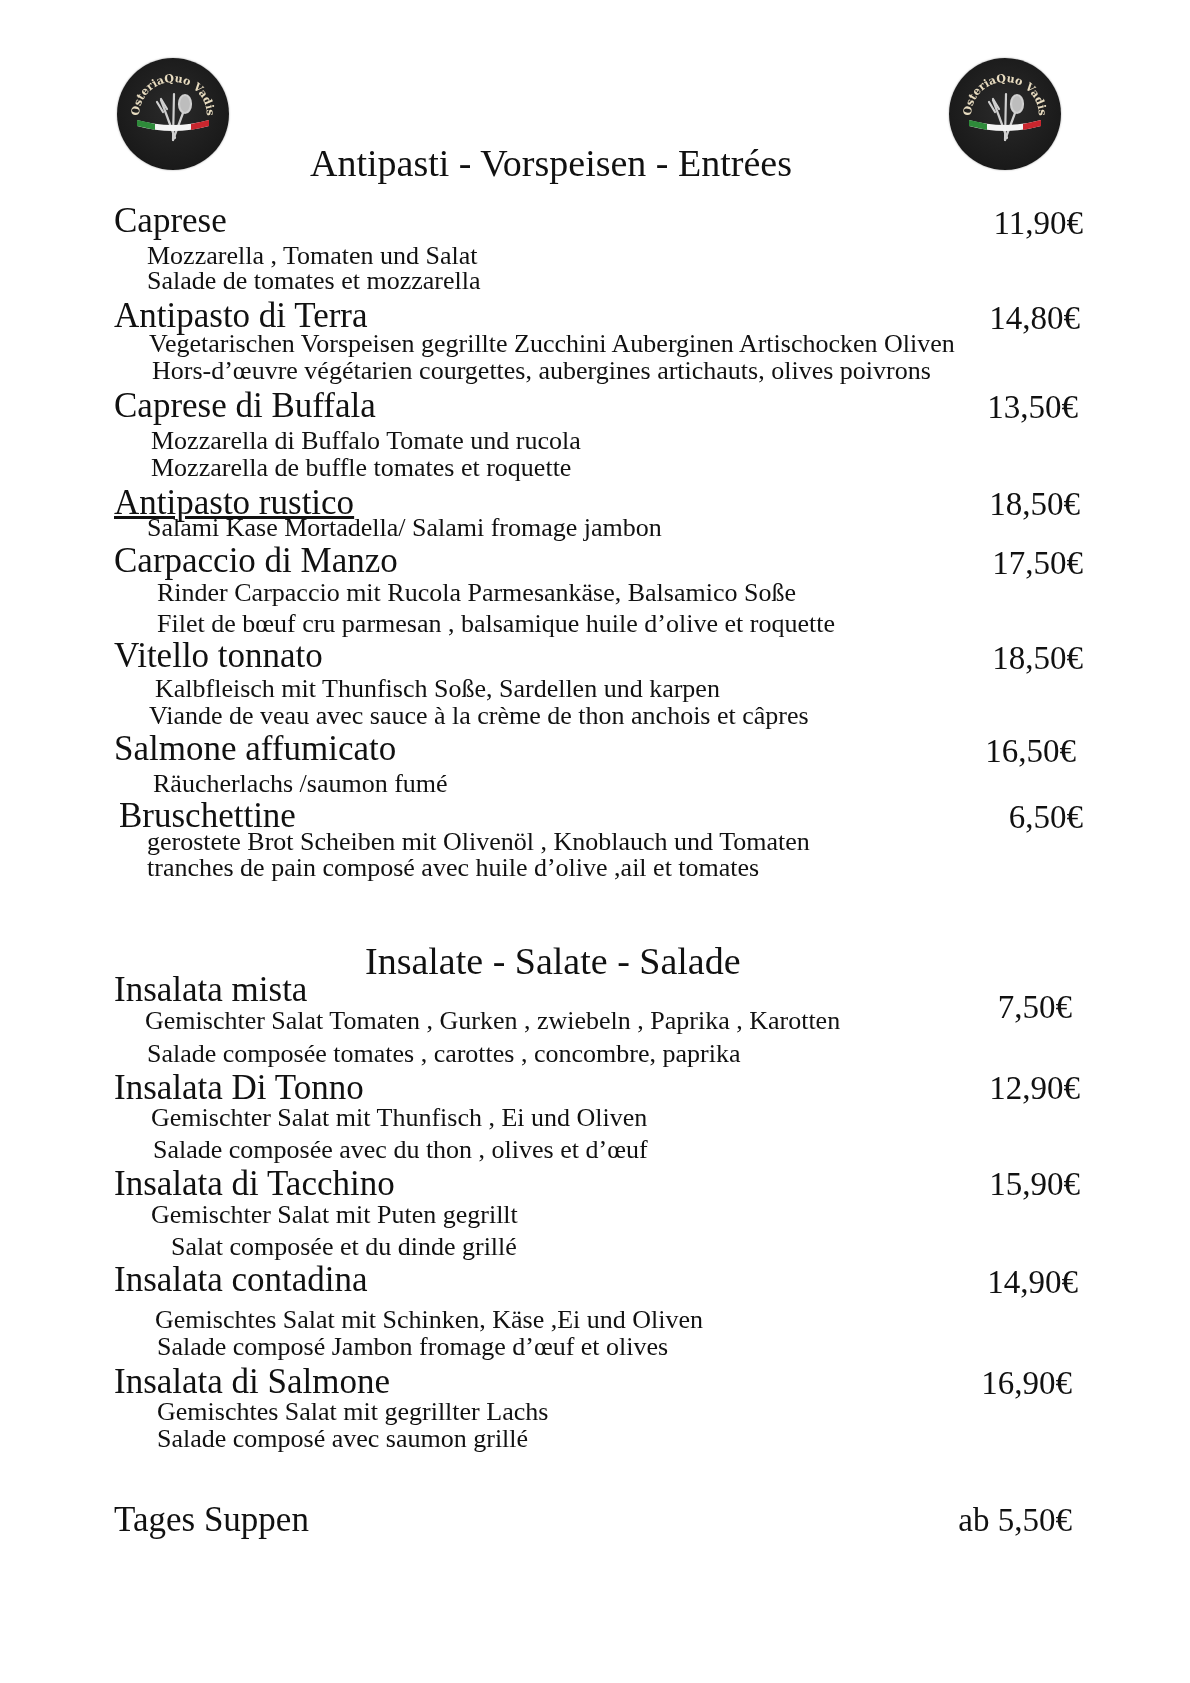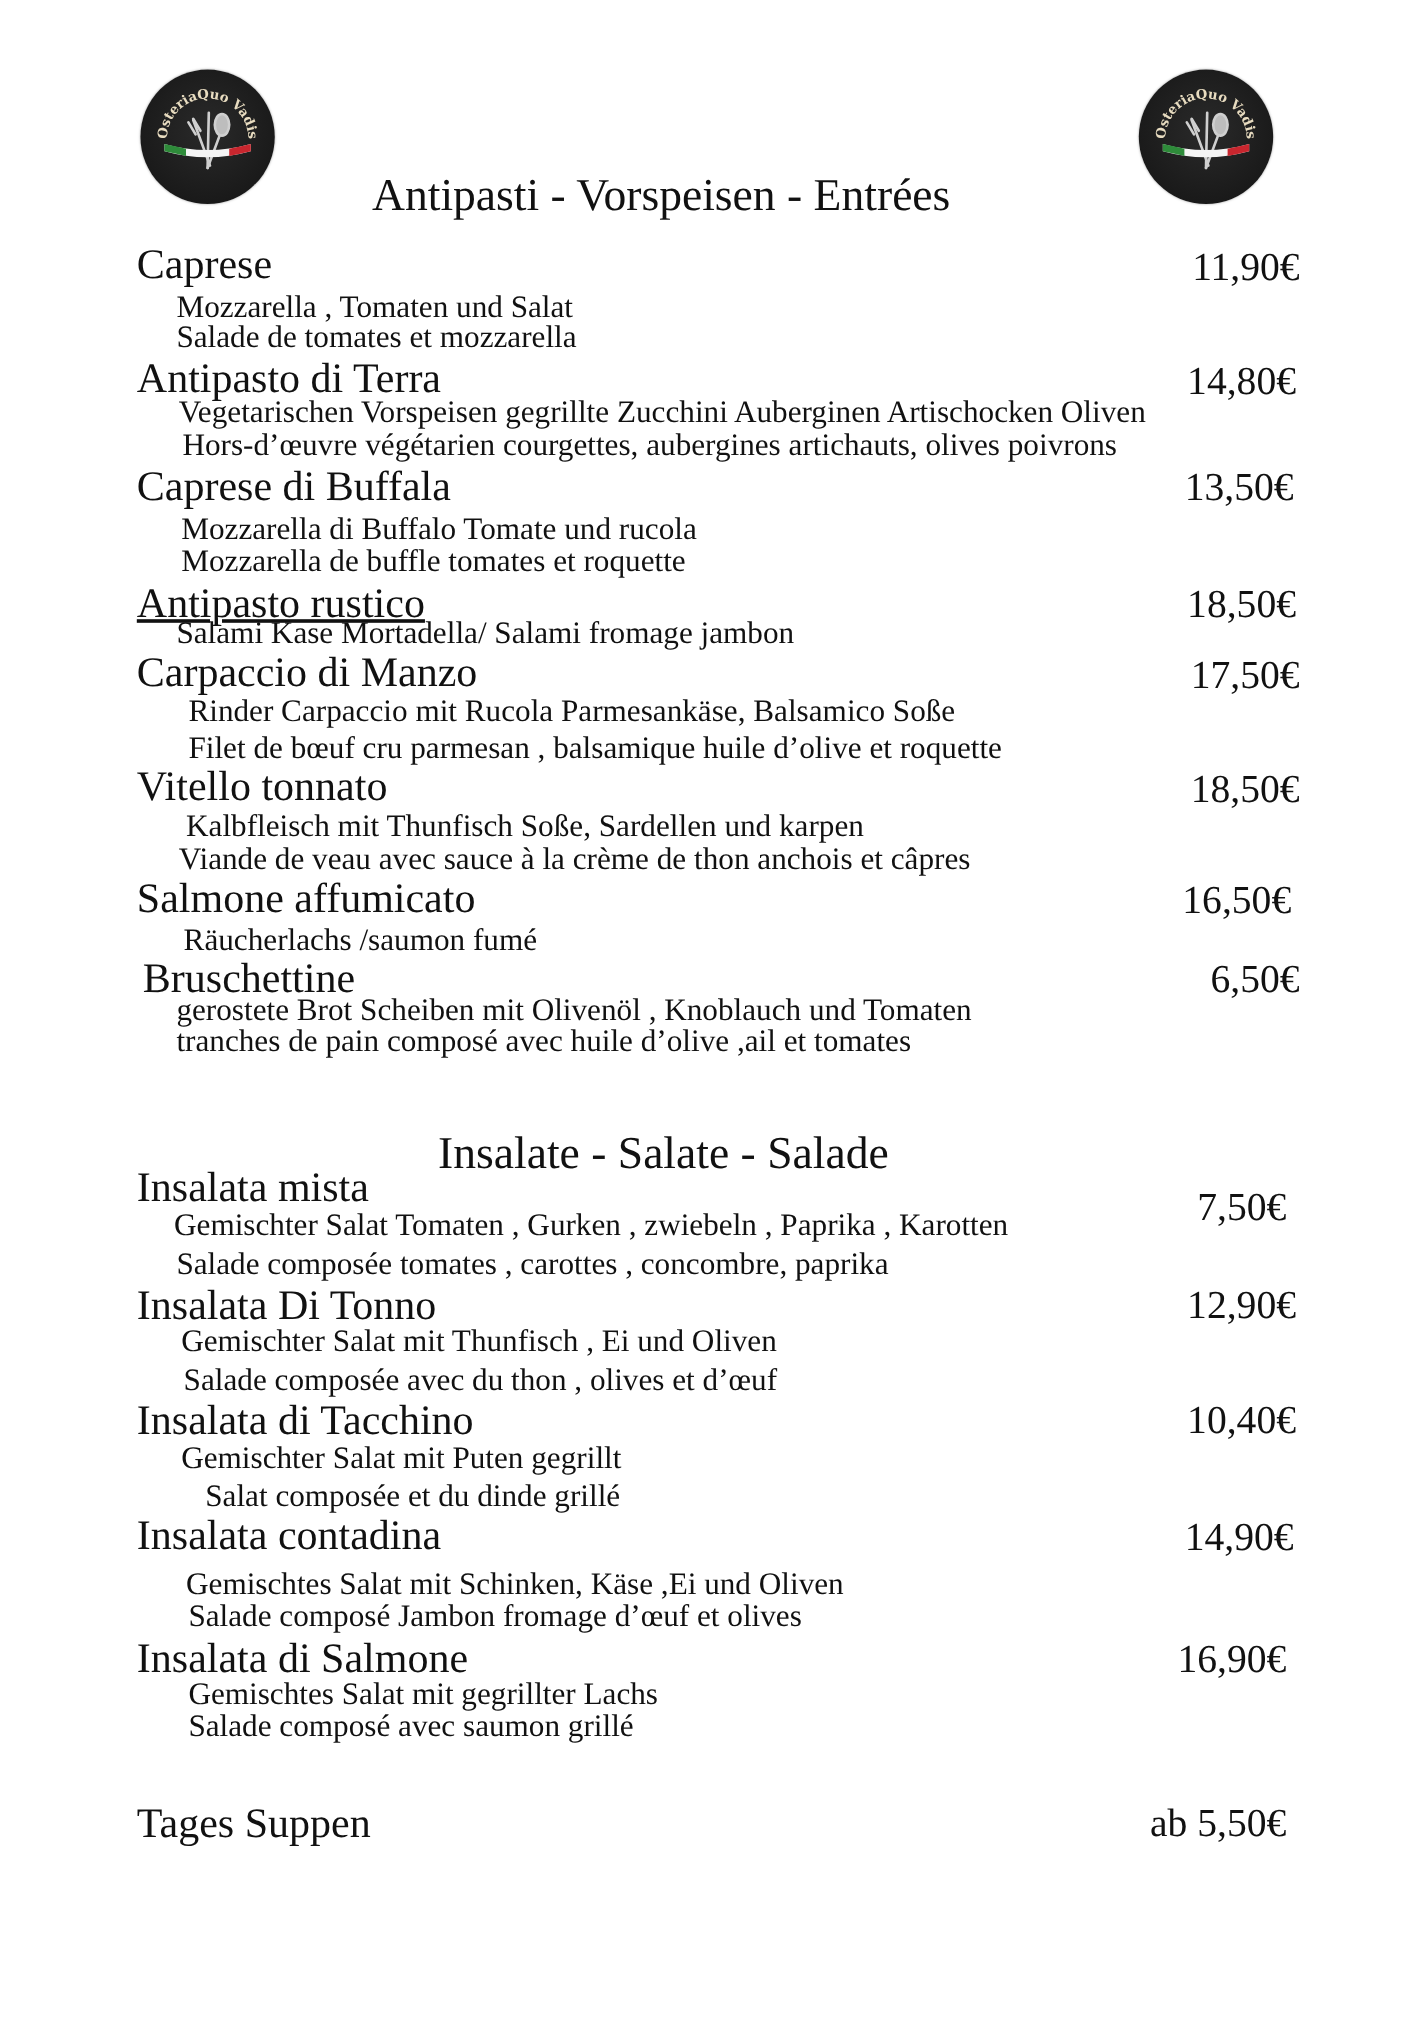--- a/index.html
+++ b/index.html
@@ -107,21 +107,21 @@
 <div class="abs price" style="right:118px; top:975px;margin-top:16px;">7,50€</div>
 <div class="abs desc" style="left:145px; top:1008px;">Gemischter Salat Tomaten , Gurken , zwiebeln , Paprika , Karotten</div>
 <div class="abs desc" style="left:147px; top:1041px;">Salade composée tomates , carottes , concombre, paprika</div>
 
 <div class="abs name" style="left:114px; top:1070px;">Insalata Di Tonno</div>
 <div class="abs price" style="right:110px; top:1072px;">12,90€</div>
 <div class="abs desc" style="left:151px; top:1105px;">Gemischter  Salat  mit Thunfisch ,  Ei und Oliven</div>
 <div class="abs desc" style="left:153px; top:1137px;">Salade composée avec du thon , olives et d’œuf</div>
 
 <div class="abs name" style="left:114px; top:1166px;">Insalata di Tacchino</div>
-<div class="abs price" style="right:110px; top:1168px;">10,40€</div>
+<div class="abs price" style="right:110px; top:1168px;">15,90€</div>
 <div class="abs desc" style="left:151px; top:1202px;">Gemischter Salat mit Puten gegrillt</div>
 <div class="abs desc" style="left:153px; top:1234px;margin-left:18px;">Salat composée et du dinde grillé</div>
 
 <div class="abs name" style="left:114px; top:1262px;">Insalata contadina</div>
 <div class="abs price" style="right:112px; top:1266px;">14,90€</div>
 <div class="abs desc" style="left:155px; top:1307px;">Gemischtes Salat mit Schinken, Käse ,Ei und Oliven</div>
 <div class="abs desc" style="left:157px; top:1334px;">Salade composé Jambon fromage d’œuf et olives</div>
 
 <div class="abs name" style="left:114px; top:1364px;">Insalata di Salmone</div>
 <div class="abs price" style="right:118px; top:1367px;">16,90€</div>

